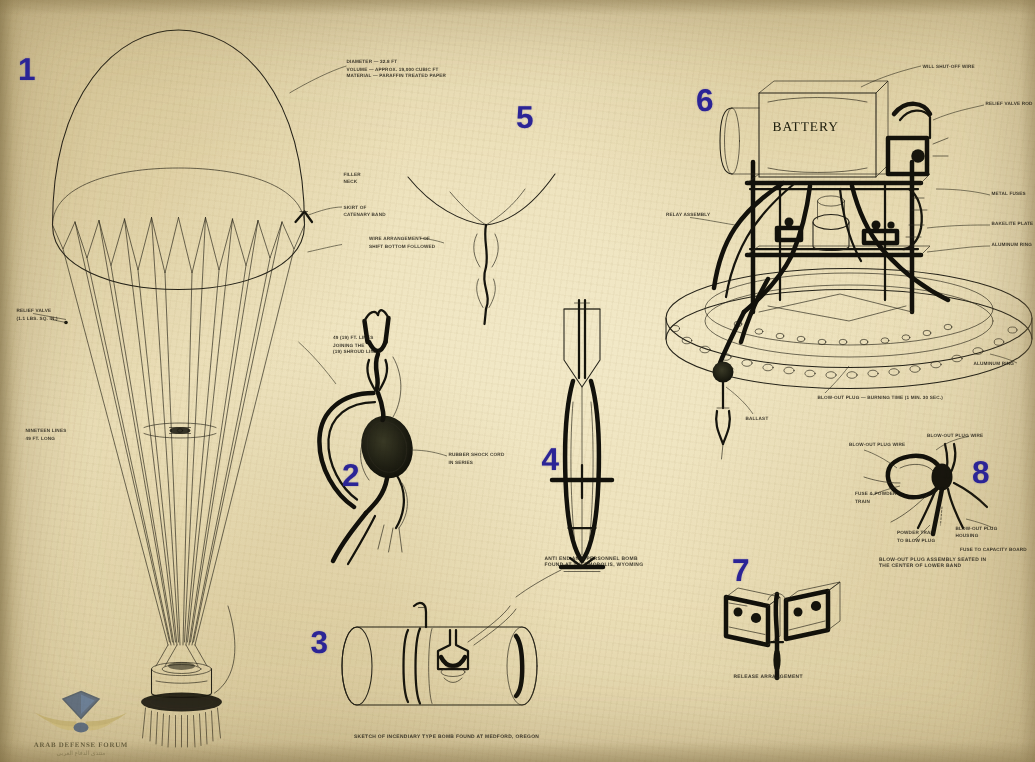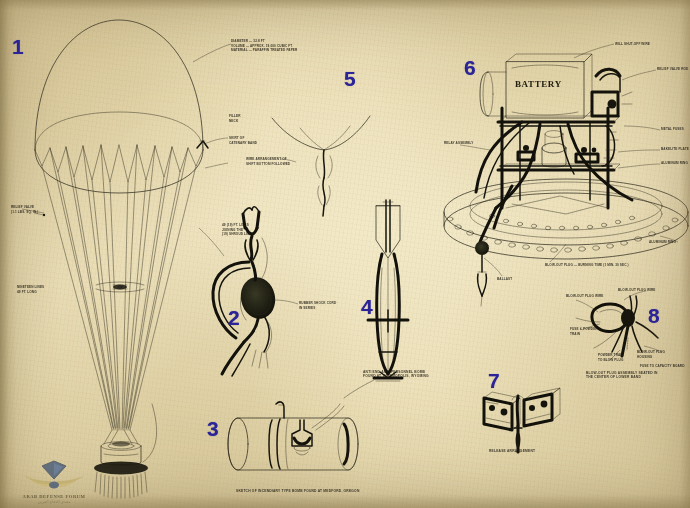--- a/index.html
+++ b/index.html
@@ -33,21 +33,21 @@
   svg.layer{position:absolute;left:0;top:0;width:690px;height:508px;}
   .num{position:absolute;color:#2b2496;font-family:"Liberation Sans",sans-serif;
     font-weight:700;font-size:21px;line-height:1;letter-spacing:0;
     text-shadow:0 0 1px rgba(60,50,150,.5);}
   .lbl{position:absolute;color:#1d1a12;font-family:"Liberation Sans",sans-serif;
     font-size:3.1px;line-height:1.5;letter-spacing:.12px;font-weight:700;
     white-space:pre;opacity:.86;}
   .cap{position:absolute;color:#1d1a12;font-family:"Liberation Sans",sans-serif;
     font-size:3.3px;letter-spacing:.2px;font-weight:700;white-space:pre;opacity:.85;}
   #battword{position:absolute;color:#20200f;font-family:"Liberation Serif",serif;
-    font-weight:700;font-size:9px;letter-spacing:.6px;}
+    font-weight:400;font-size:9px;letter-spacing:.6px;}
   
   #wm{position:absolute;left:6px;bottom:4px;width:96px;height:58px;
     display:flex;flex-direction:column;align-items:center;justify-content:flex-end;
     opacity:.62;}
   #wmtext{color:#2f2a10;font-family:"Liberation Serif",serif;font-size:4.6px;
     font-weight:700;letter-spacing:.5px;margin-top:1px;}
   #wmsub{color:#4a4420;font-family:"Liberation Serif",serif;font-size:4px;
     letter-spacing:.3px;opacity:.62;margin-top:.5px;}
 </style>
 </head>

